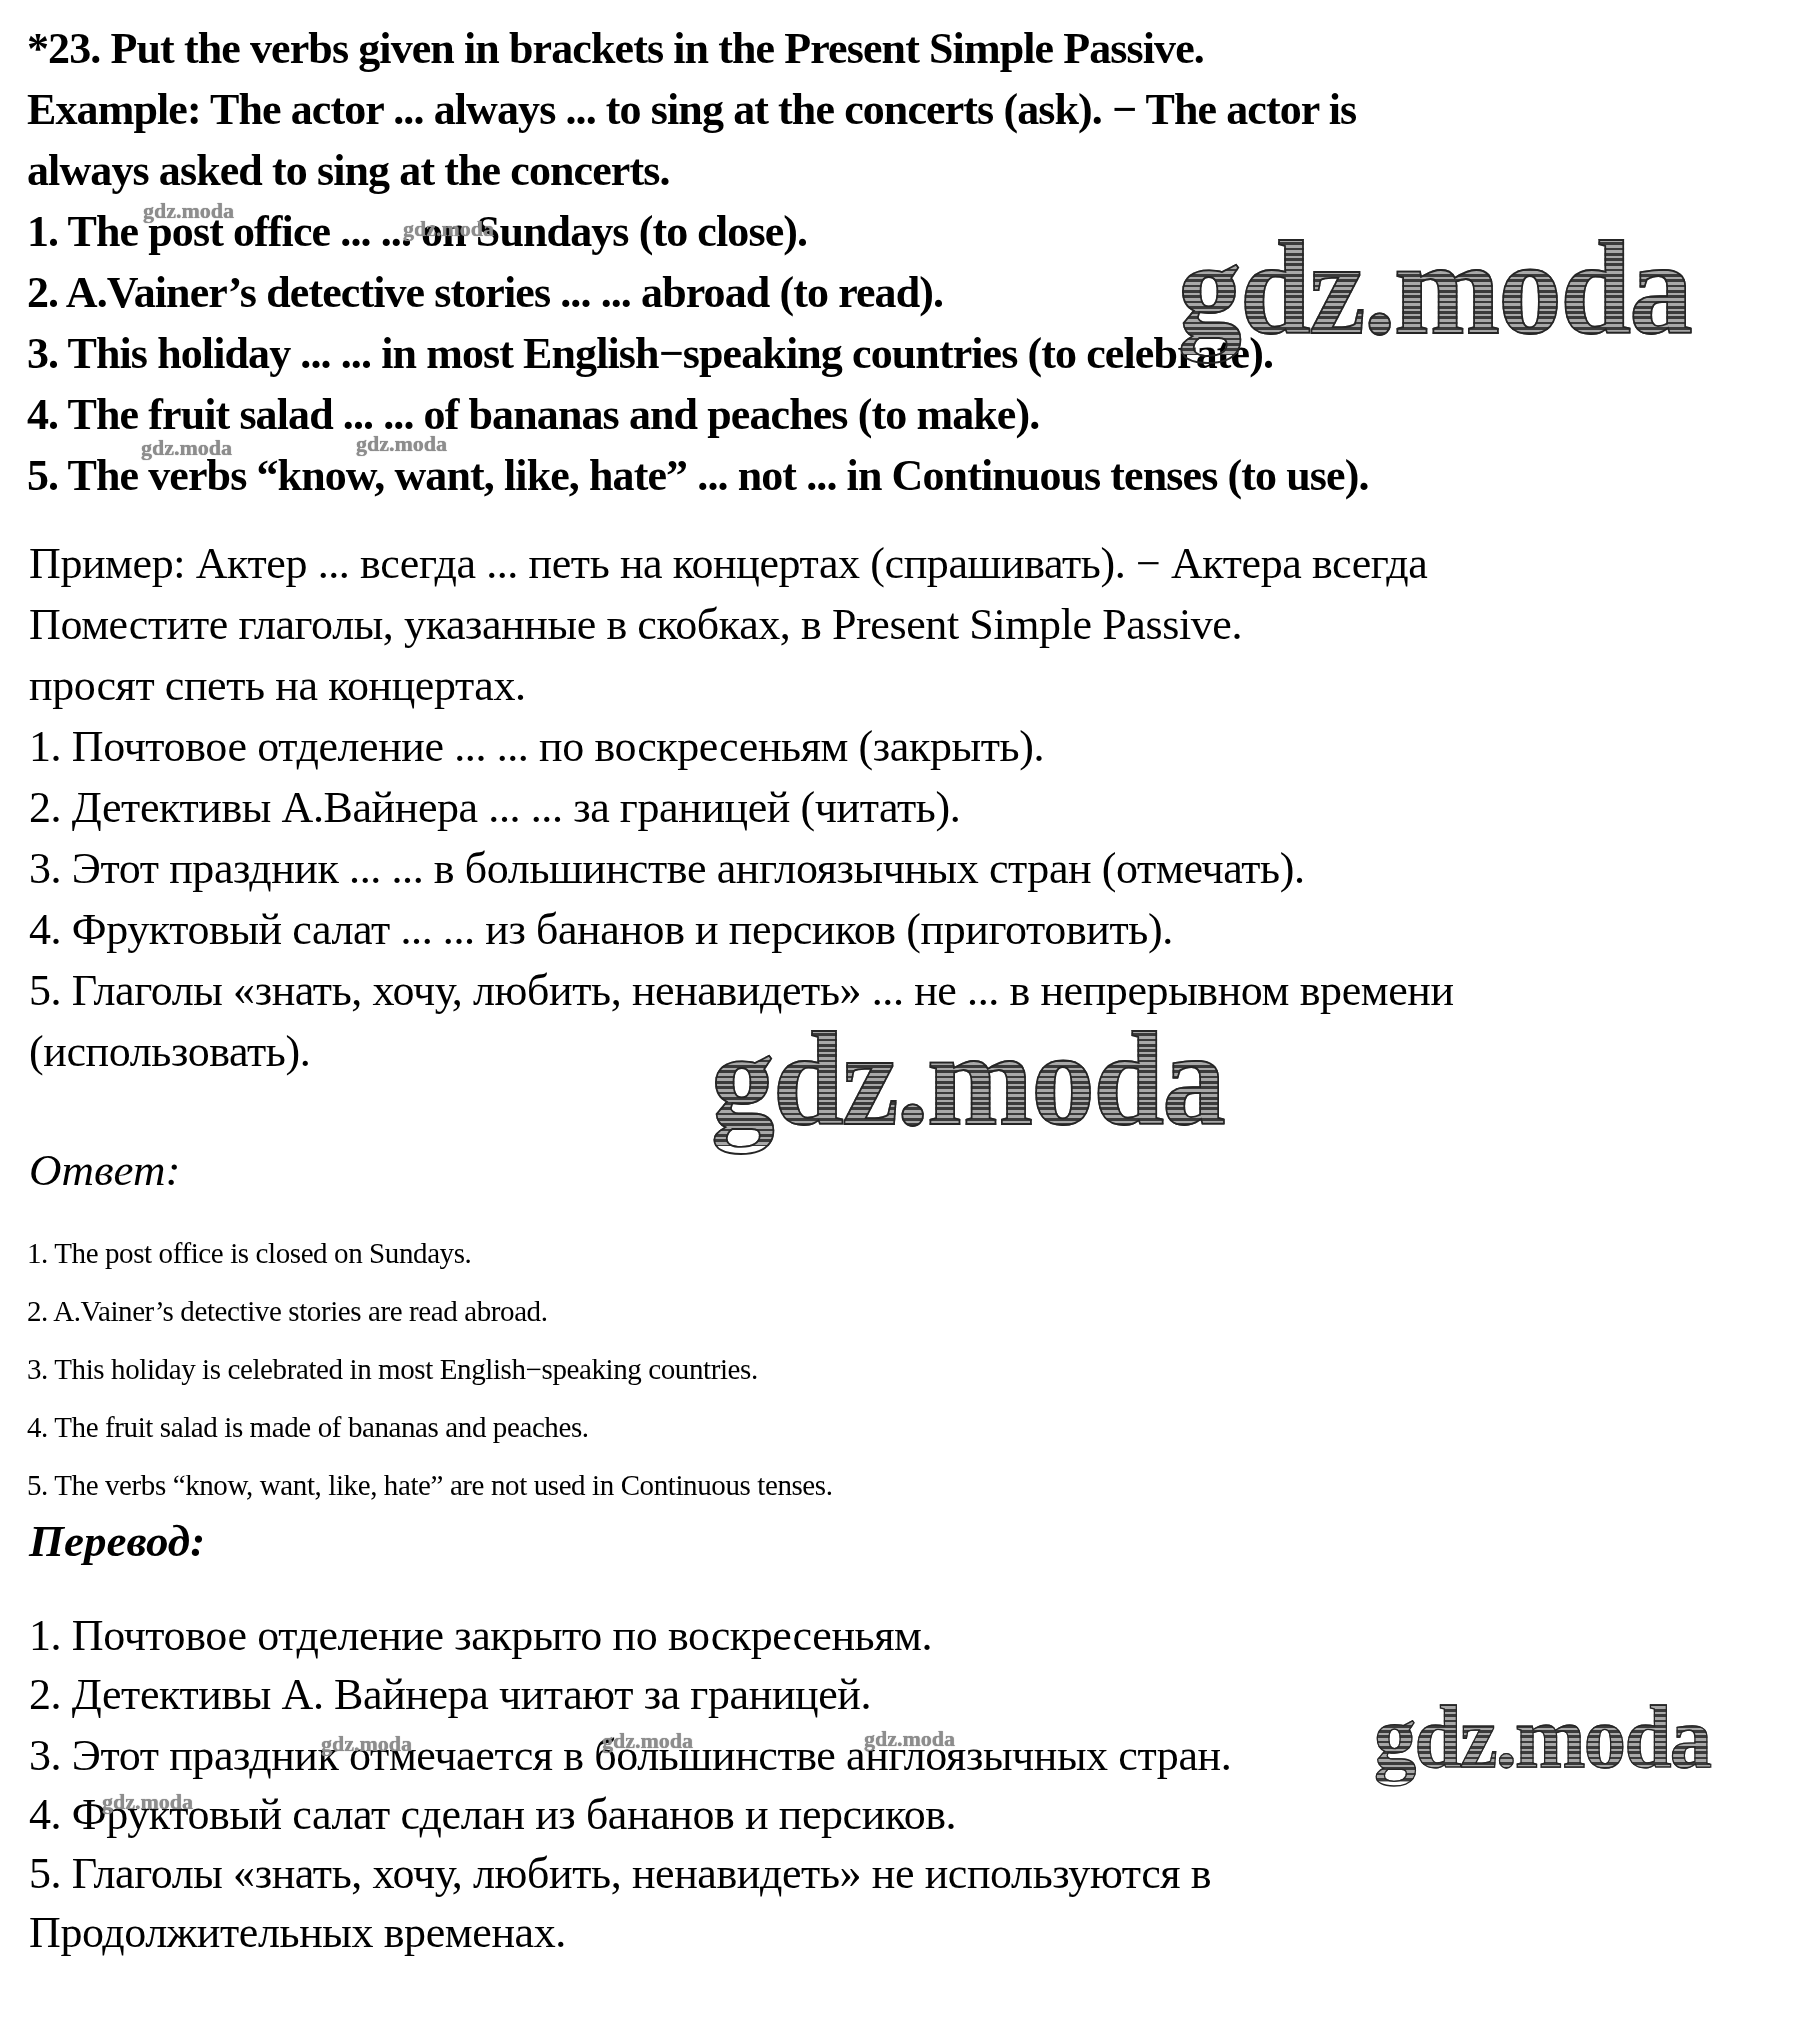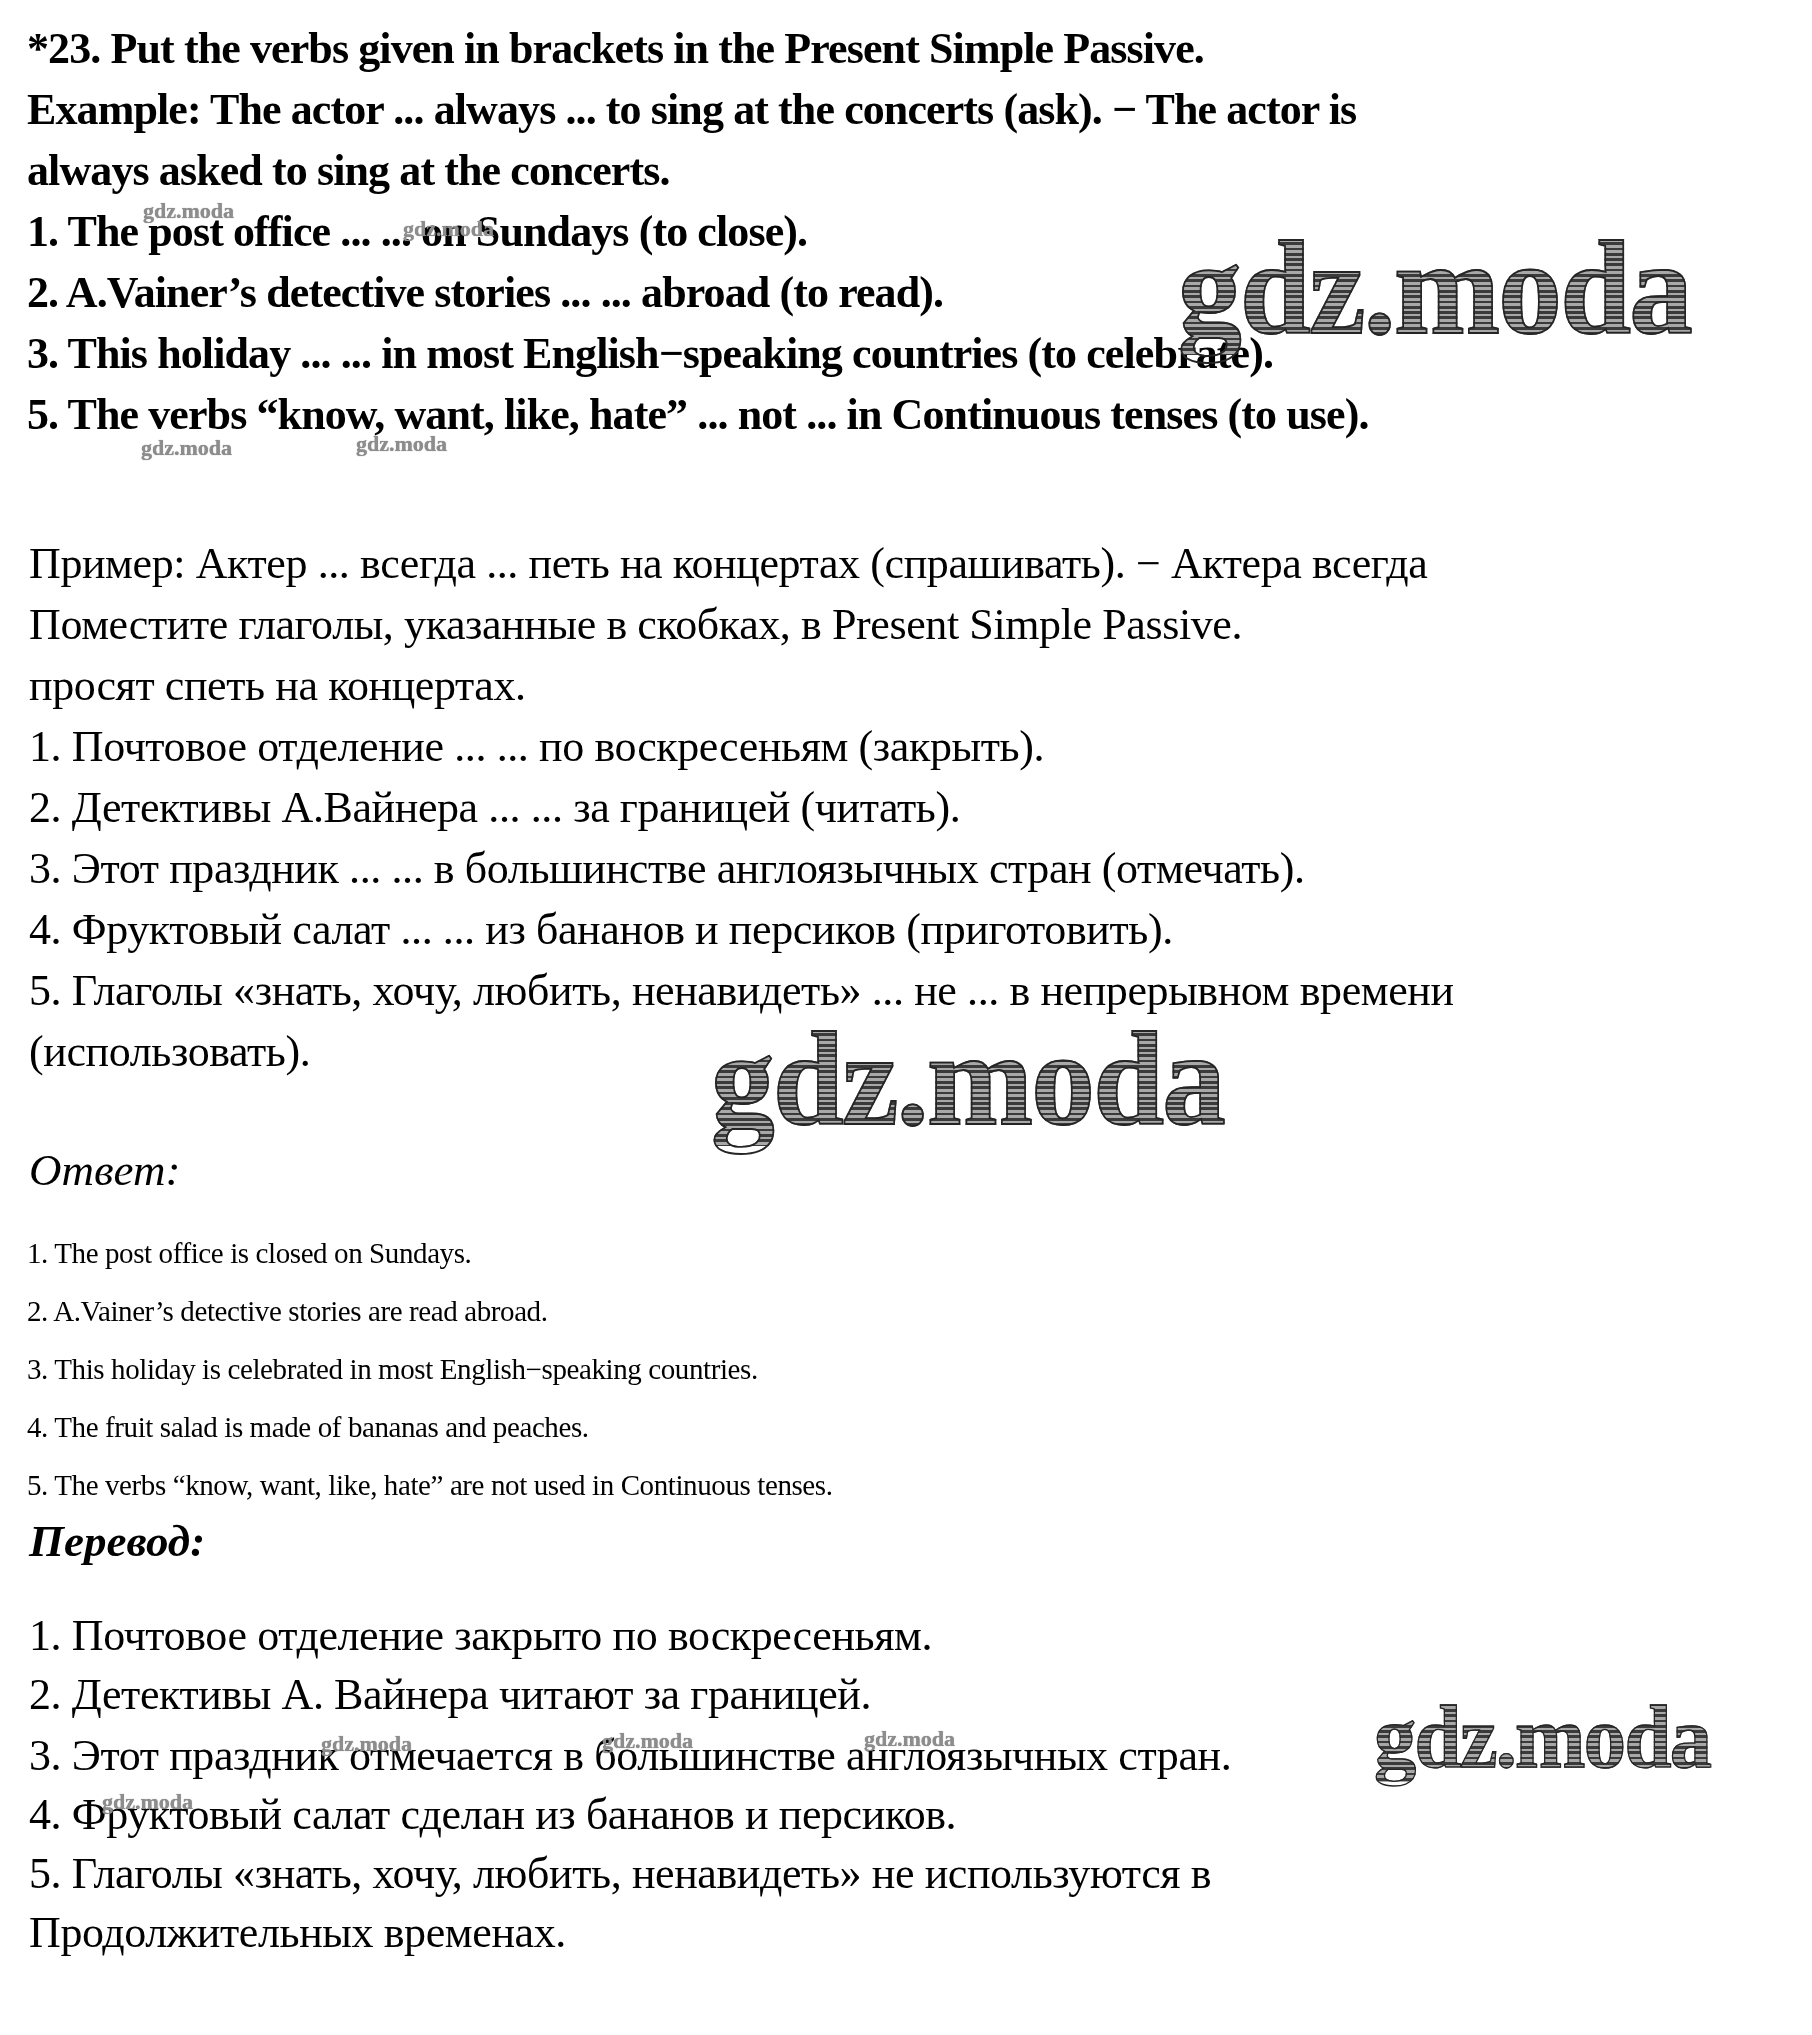--- a/index.html
+++ b/index.html
@@ -110,20 +110,21 @@
 
 <main class="page">
 
   <section id="exercise-en">
     <div class="line">*23. Put the verbs given in brackets in the Present Simple Passive.</div>
     <div class="line">Example: The actor ... always ... to sing at the concerts (ask). − The actor is</div>
     <div class="line">always asked to sing at the concerts.</div>
     <div class="line">1. The post office ... ... on Sundays (to close).</div>
     <div class="line">2. A.Vainer’s detective stories ... ... abroad (to read).</div>
     <div class="line">3. This holiday ... ... in most English−speaking countries (to celebrate).</div>
+    <div class="line">4. The fruit salad ... ... of bananas and peaches (to make).</div>
     <div class="line">5. The verbs “know, want, like, hate” ... not ... in Continuous tenses (to use).</div>
   </section>
 
   <section id="exercise-ru">
     <div class="line">Пример: Актер ... всегда ... петь на концертах (спрашивать). − Актера всегда</div>
     <div class="line">Поместите глаголы, указанные в скобках, в Present Simple Passive.</div>
     <div class="line">просят спеть на концертах.</div>
     <div class="line">1. Почтовое отделение ... ... по воскресеньям (закрыть).</div>
     <div class="line">2. Детективы А.Вайнера ... ... за границей (читать).</div>
     <div class="line">3. Этот праздник ... ... в большинстве англоязычных стран (отмечать).</div>

